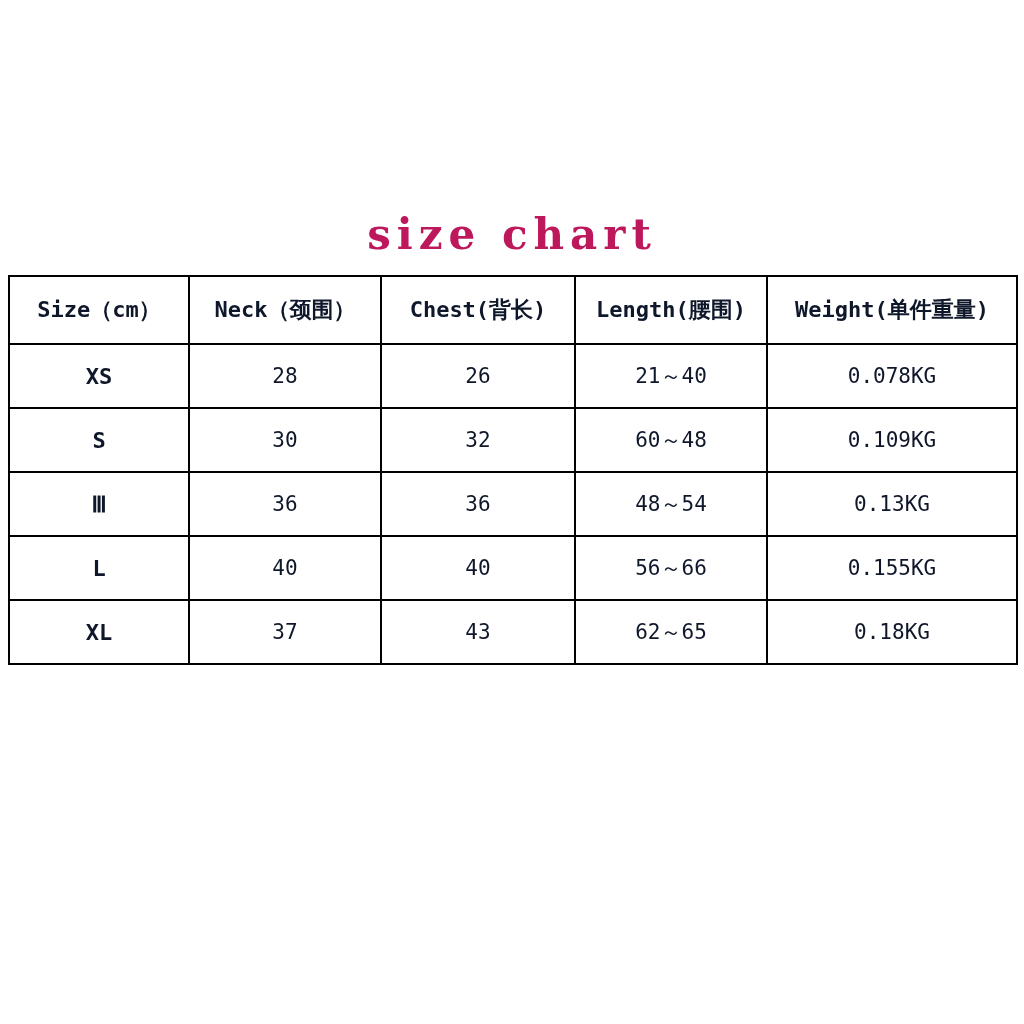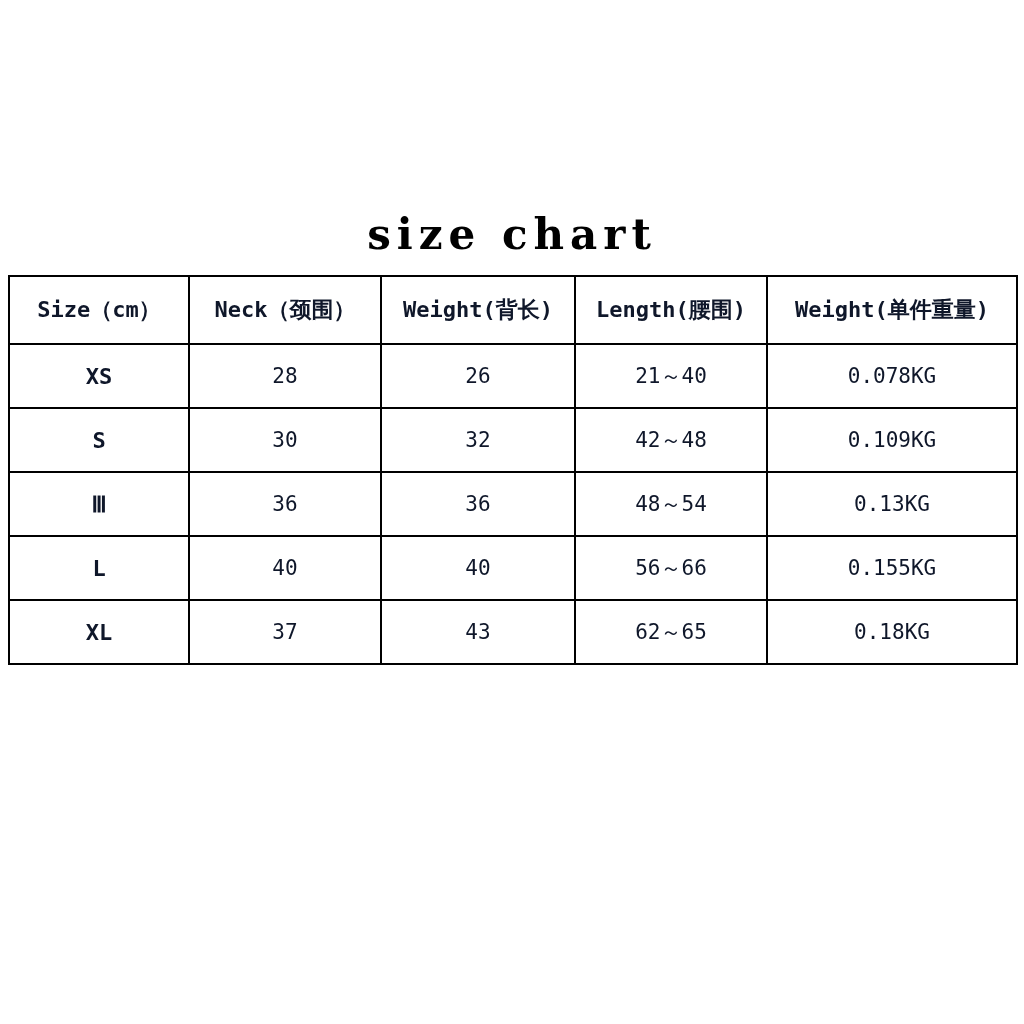--- a/index.html
+++ b/index.html
@@ -25,21 +25,21 @@
   .chart-title {
     position: absolute;
     left: 0;
     top: 210px;
     width: 1024px;
     text-align: center;
     font-family: "DejaVu Serif", "Liberation Serif", serif;
     font-weight: bold;
     font-size: 42px;
     letter-spacing: 6px;
-    color: #000000;
+    color: #be185d;
   }
   table.size-table {
     position: absolute;
     left: 8px;
     top: 275px;
     width: 1008px;
     border-collapse: collapse;
     table-layout: fixed;
   }
   table.size-table td,
@@ -84,38 +84,38 @@
       <col class="c0">
         <col class="c1">
         <col class="c2">
         <col class="c3">
         <col class="c4">
     </colgroup>
     <thead>
       <tr>
         <th>Size（cm）</th>
         <th>Neck（颈围）</th>
-        <th>Weight(背长)</th>
+        <th>Chest(背长)</th>
         <th>Length(腰围)</th>
         <th>Weight(单件重量)</th>
       </tr>
     </thead>
     <tbody>
       <tr>
         <td class="size-cell">XS</td>
         <td>28</td>
         <td>26</td>
         <td>21～40</td>
         <td>0.078KG</td>
       </tr>
       <tr>
         <td class="size-cell">S</td>
         <td>30</td>
         <td>32</td>
-        <td>42～48</td>
+        <td>60～48</td>
         <td>0.109KG</td>
       </tr>
       <tr>
         <td class="size-cell">Ⅲ</td>
         <td>36</td>
         <td>36</td>
         <td>48～54</td>
         <td>0.13KG</td>
       </tr>
       <tr>

